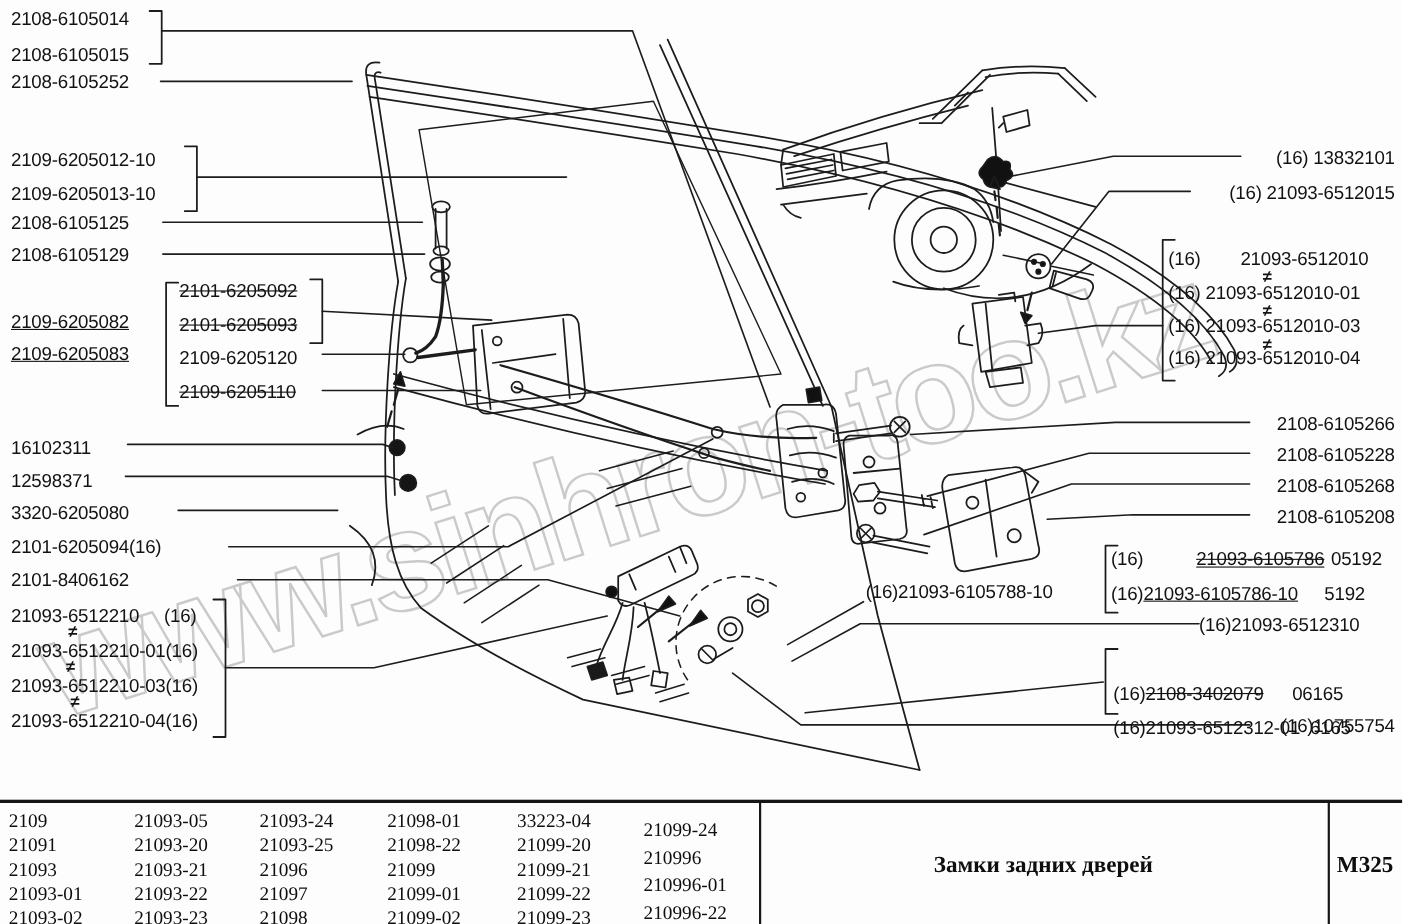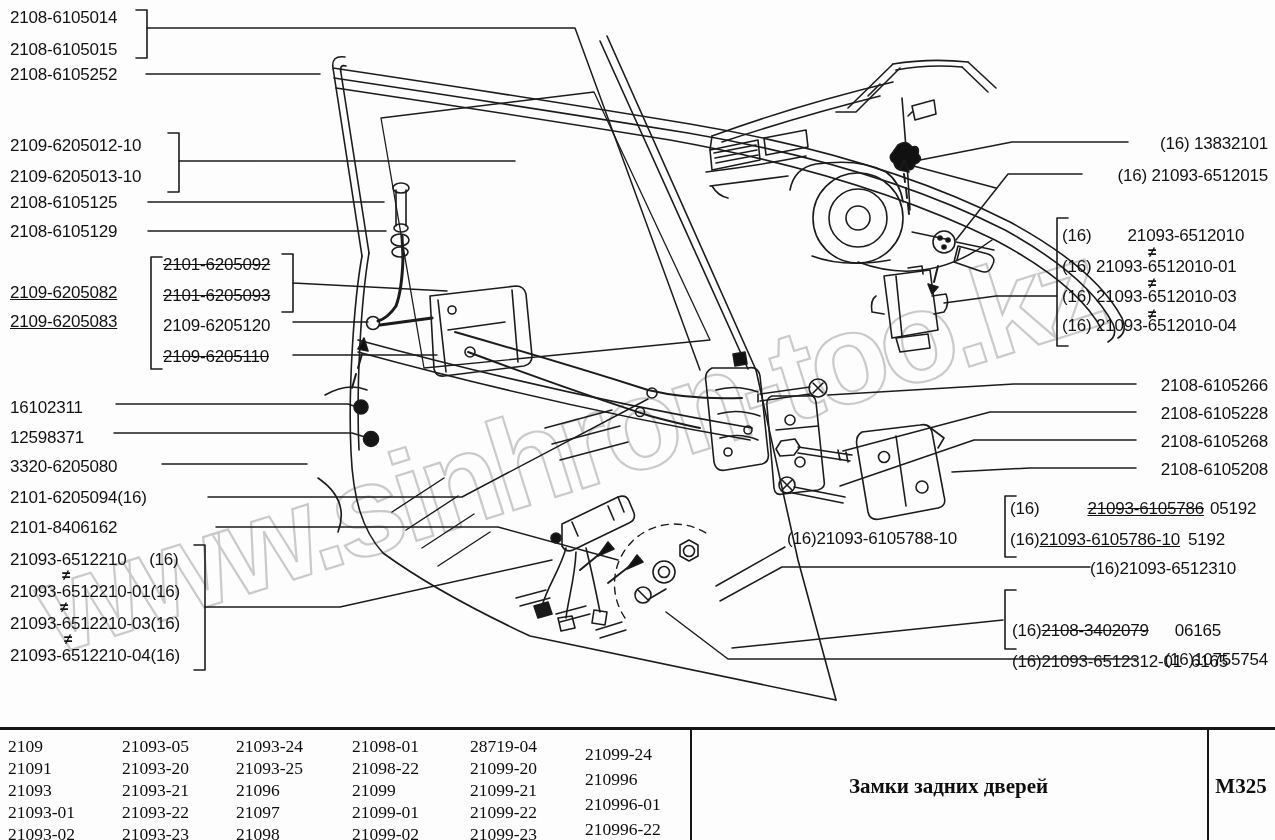--- a/index.html
+++ b/index.html
@@ -281,21 +281,21 @@
     <div class="lbl" style="left:1062px;top:316px">(16) 21093-6512010-04</div>
     <span class="neq" style="left:1148px;top:243px">≠</span>
     <span class="neq" style="left:1148px;top:274px">≠</span>
     <span class="neq" style="left:1148px;top:305px">≠</span>
     <div class="lbl" style="right:7px;top:376px">2108-6105266</div>
     <div class="lbl" style="right:7px;top:404px">2108-6105228</div>
     <div class="lbl" style="right:7px;top:432px">2108-6105268</div>
     <div class="lbl" style="right:7px;top:460px">2108-6105208</div>
 
     <div class="lbl" style="left:1010px;top:499px"><span>(16)</span><span class="su">21093-6105786</span><span style="margin-left:6px">05192</span></div>
-    <div class="lbl" style="left:1010px;top:530px"><span>(16)</span><span class="u">21093-6105786-10</span><span style="margin-left:8px">5192</span></div>
+    <div class="lbl" style="left:1010px;top:530px"><span>(16)</span><span class="u">21093-6105786-10</span><span style="margin-left:24px">5192</span></div>
     <div class="lbl" style="left:787px;top:529px">(16)21093-6105788-10</div>
     <div class="lbl" style="left:1090px;top:559px">(16)21093-6512310</div>
     <div class="lbl" style="left:1012px;top:621px"><span>(16)</span><span class="s">2108-3402079</span><span style="margin-left:26px">06165</span></div>
     <div class="lbl" style="left:1012px;top:652px">(16)21093-6512312-01  6165</div>
     <div class="lbl" style="right:7px;top:650px">(16)10755754</div>
   </div>
 
   <div class="tbl">
     <div class="tcell" style="left:8px;top:6px">2109</div>
     <div class="tcell" style="left:8px;top:28px">21091</div>
@@ -310,21 +310,21 @@
     <div class="tcell" style="left:236px;top:6px">21093-24</div>
     <div class="tcell" style="left:236px;top:28px">21093-25</div>
     <div class="tcell" style="left:236px;top:50px">21096</div>
     <div class="tcell" style="left:236px;top:72px">21097</div>
     <div class="tcell" style="left:236px;top:94px">21098</div>
     <div class="tcell" style="left:352px;top:6px">21098-01</div>
     <div class="tcell" style="left:352px;top:28px">21098-22</div>
     <div class="tcell" style="left:352px;top:50px">21099</div>
     <div class="tcell" style="left:352px;top:72px">21099-01</div>
     <div class="tcell" style="left:352px;top:94px">21099-02</div>
-    <div class="tcell" style="left:470px;top:6px">28719-04</div>
+    <div class="tcell" style="left:470px;top:6px">33223-04</div>
     <div class="tcell" style="left:470px;top:28px">21099-20</div>
     <div class="tcell" style="left:470px;top:50px">21099-21</div>
     <div class="tcell" style="left:470px;top:72px">21099-22</div>
     <div class="tcell" style="left:470px;top:94px">21099-23</div>
     <div class="tcell" style="left:585px;top:14px">21099-24</div>
     <div class="tcell" style="left:585px;top:39px">210996</div>
     <div class="tcell" style="left:585px;top:64px">210996-01</div>
     <div class="tcell" style="left:585px;top:89px">210996-22</div>
     <div class="vr" style="left:690px"></div>
     <div class="vr" style="left:1207px"></div>

